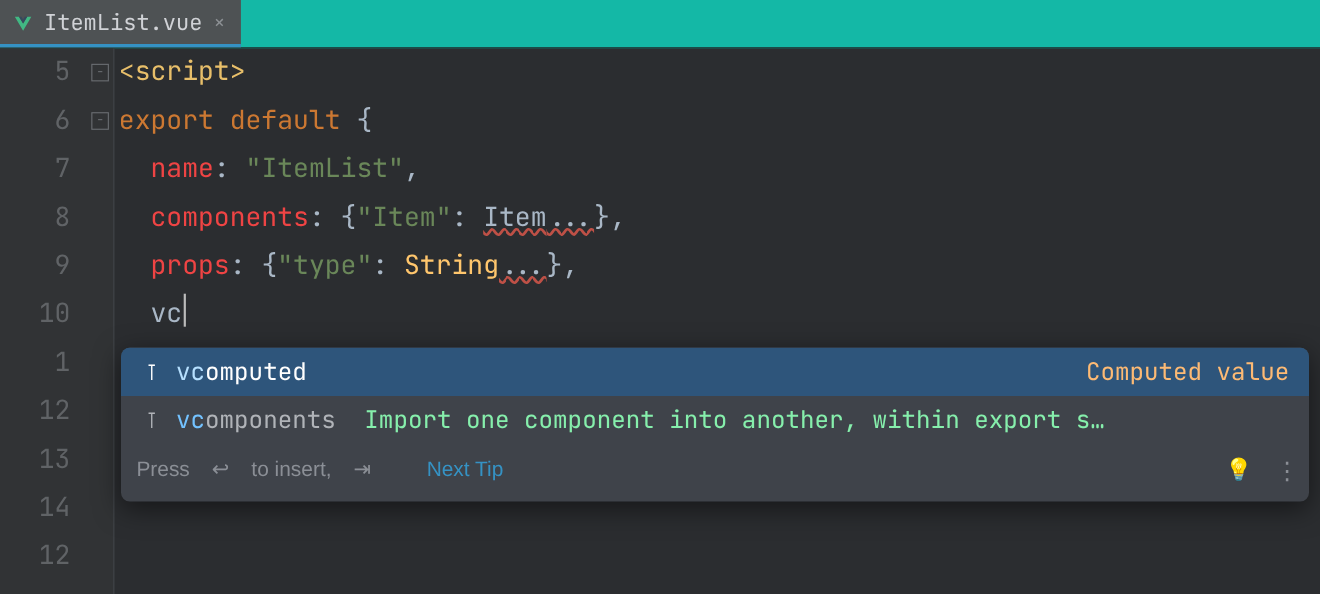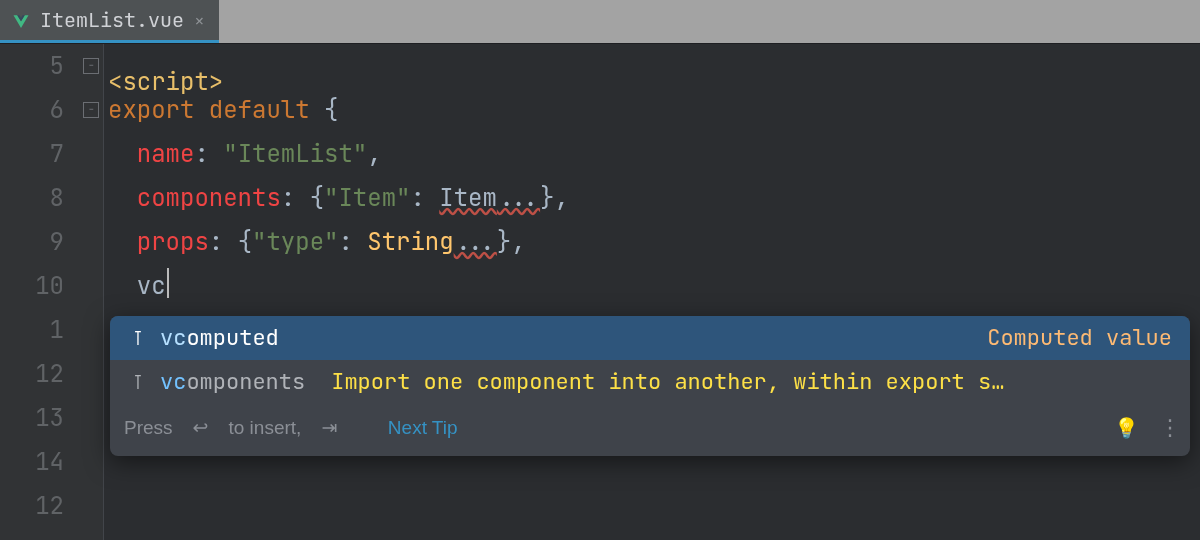--- a/index.html
+++ b/index.html
@@ -7,21 +7,21 @@
     width: 1200px; height: 540px;
     background: #2b2d30;
     font-family: "JetBrains Mono", Menlo, Consolas, monospace;
     font-size: 22px;
     overflow: hidden;
     color: #bcbec4;
   }
   
   .tab-bar {
     height: 44px;
-    background: #a3a3a3;
+    background: #14b8a6;
     border-bottom: 1px solid #1e1f22;
     display: flex;
     align-items: stretch;
   }
   .tab {
     display: flex;
     align-items: center;
     padding: 0 14px 0 12px;
     background: #4e5254;
     border-bottom: 3px solid #3592c4;
@@ -119,21 +119,21 @@
     background: #2e557b;
     color: #ffffff;
   }
   .popup .item .lt-icon {
     width: 20px; text-align: center;
     font-size: 20px;
   }
   .popup .item .name { font-family: inherit; }
   .popup .item .name .match { color: #73c2ff; }
   .popup .item.selected .name .match { color: #b6e0ff; }
-  .popup .item .desc { flex: 1; margin-left: 14px; color: #fde047; overflow: hidden; text-overflow: ellipsis; white-space: nowrap; }
+  .popup .item .desc { flex: 1; margin-left: 14px; color: #86efac; overflow: hidden; text-overflow: ellipsis; white-space: nowrap; }
   .popup .item.selected .desc-right { margin-left: auto; color: #fdba74; }
   .popup .footer {
     display: flex;
     align-items: center;
     padding: 4px 12px 8px 14px;
     font-size: 19px;
     color: #8b8f96;
     font-family: -apple-system, "Segoe UI", sans-serif;
     gap: 20px;
   }
@@ -171,21 +171,21 @@
     <div>12</div>
     <div>13</div>
     <div>14</div>
     <div>12</div>
   </div>
   <div class="fold-col">
     <span class="fold-mark minus" style="top:14px"></span>
     <span class="fold-mark minus" style="top:58px"></span>
   </div>
   <div class="code">
-    <div class="row" style="top:16px"><span class="tag">&lt;script&gt;</span></div>
+    <div class="row" style="top:0"><span class="tag">&lt;script&gt;</span></div>
     <div class="row" style="top:44px"><span class="kw">export</span> <span class="kw">default</span> <span class="punct">{</span></div>
     <div class="row" style="top:88px">  <span class="prop">name</span><span class="punct">:</span> <span class="str">"ItemList"</span><span class="punct">,</span></div>
     <div class="row" style="top:132px">  <span class="prop">components</span><span class="punct">:</span> <span class="punct">{</span><span class="str">"Item"</span><span class="punct">:</span> <span class="ident warn">Item</span><span class="punct warn">...</span><span class="punct">},</span></div>
     <div class="row" style="top:176px">  <span class="prop">props</span><span class="punct">:</span> <span class="punct">{</span><span class="str">"type"</span><span class="punct">:</span> <span class="fn">String</span><span class="punct warn">...</span><span class="punct">},</span></div>
     <div class="row" style="top:220px">  <span class="typed">vc</span><span class="caret"></span></div>
   </div>
 
   <div class="popup">
     <div class="item selected">
       <span class="lt-icon">⊺</span>

